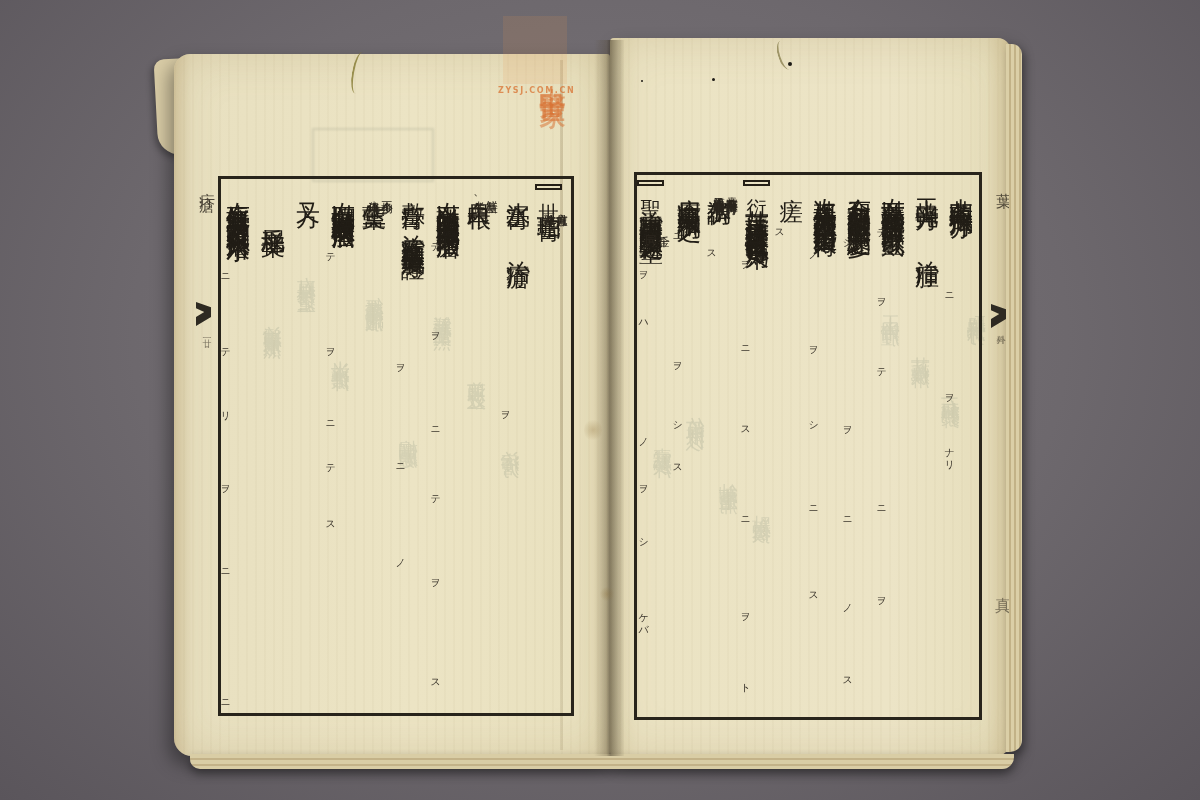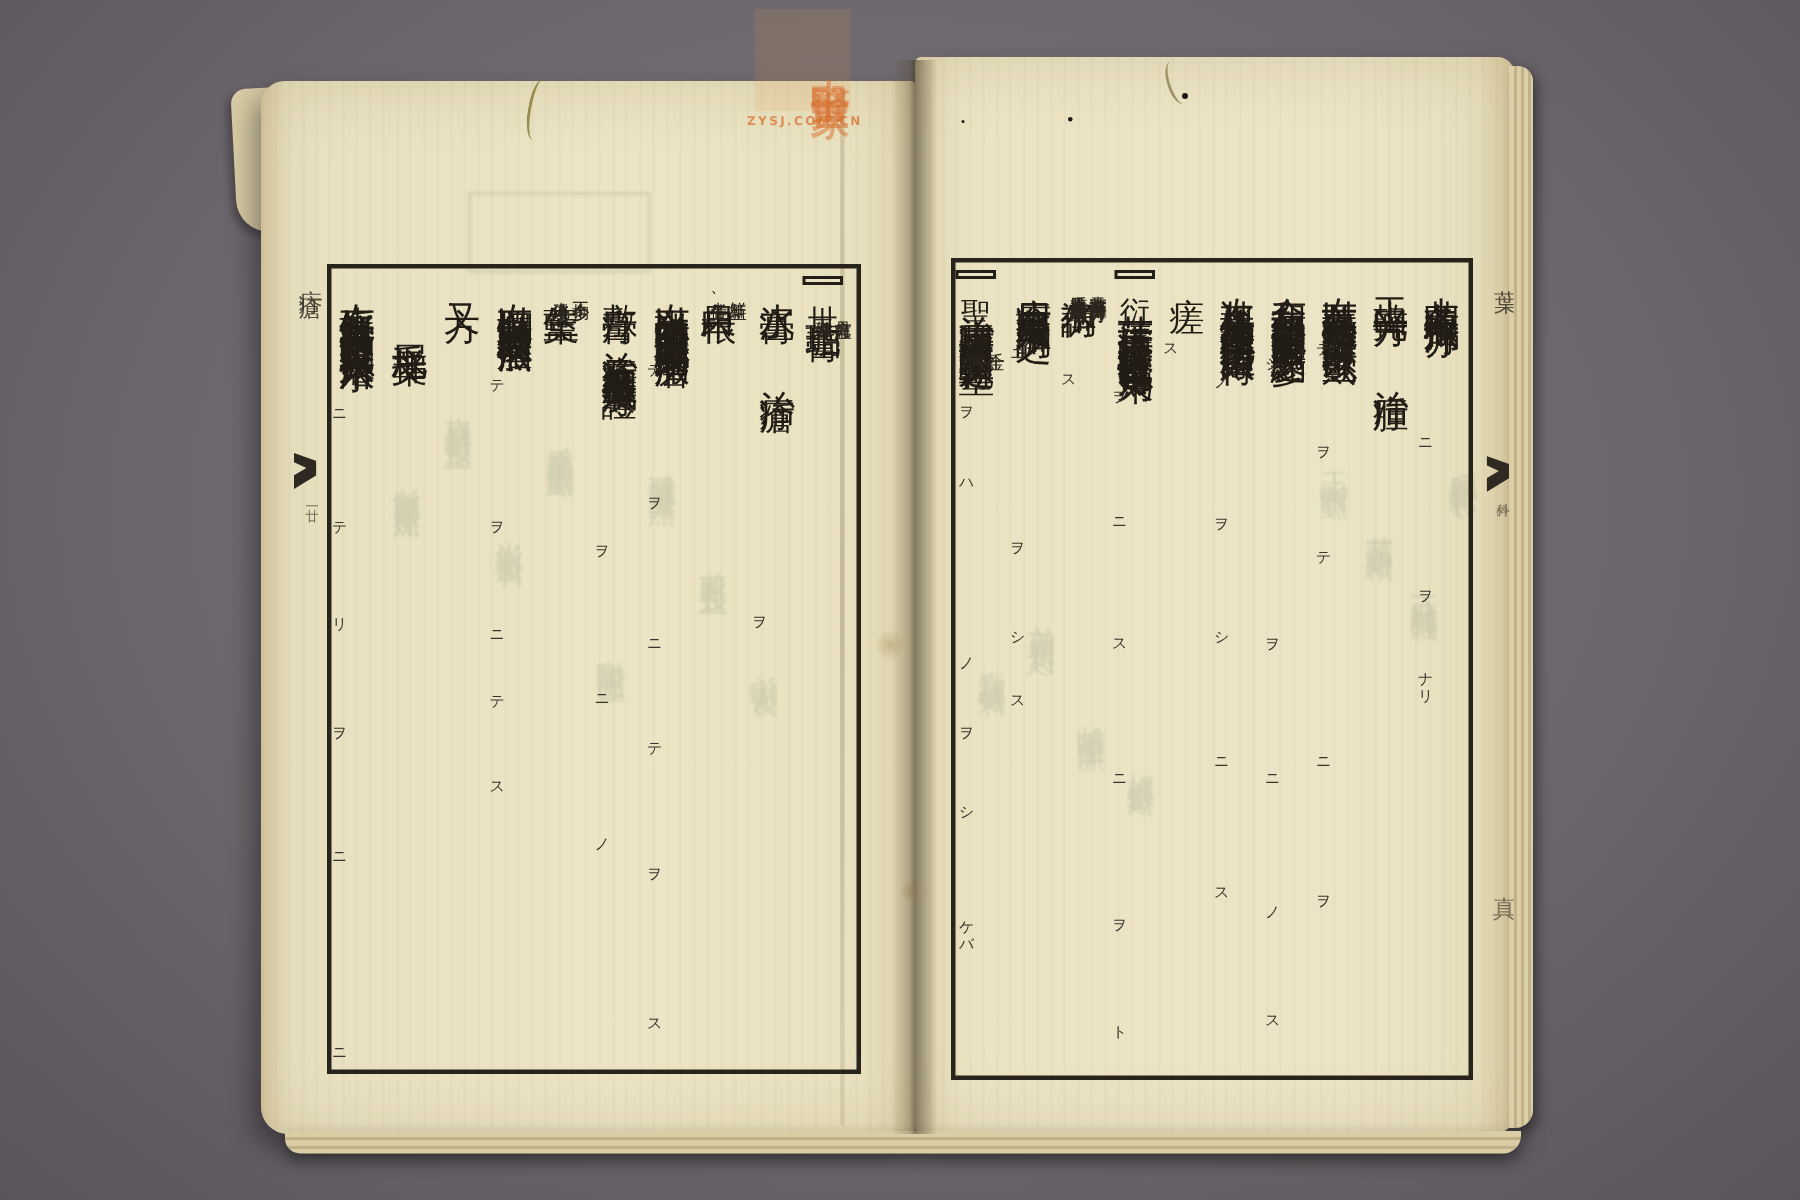--- a/index.html
+++ b/index.html
@@ -49,21 +49,21 @@
   .edge-num{font-size:9px;color:rgba(55,48,38,.65);letter-spacing:1px;}
   .fishtail{position:absolute;width:15px;height:24px;background:#2e2a22;
     clip-path:polygon(0 0,100% 22%,100% 62%,0 100%,0 62%,55% 42%,0 26%);}
   .frag{position:absolute;font-size:16px;color:rgba(50,44,34,.8);}
   
   .ghost{position:absolute;writing-mode:vertical-rl;font-size:19px;letter-spacing:2.5px;
     color:#5c6e62;opacity:.15;filter:blur(.7px);transform:scaleX(-1);pointer-events:none;z-index:3;}
   #ghost-box{left:312px;top:128px;width:118px;height:50px;border:2px solid rgba(100,110,95,.16);
     filter:blur(1px);z-index:3;}
   
-  #watermark{left:498px;top:6px;width:74px;text-align:center;z-index:50;pointer-events:none;}
+  #watermark{left:498px;top:16px;width:74px;text-align:right;z-index:50;pointer-events:none;}
   #wm-seal{margin:0 auto;writing-mode:vertical-rl;width:64px;height:68px;
     font-size:26px;font-weight:bold;line-height:1.15;letter-spacing:4px;
     color:rgba(216,110,45,.5);background:rgba(232,150,80,.14);}
   #wm-url{margin-top:2px;font-family:"DejaVu Sans","Liberation Sans",sans-serif;
     font-size:8px;font-weight:bold;letter-spacing:1.6px;color:rgba(216,110,45,.72);}
   
   .speck{position:absolute;background:#1d1a15;border-radius:50%;z-index:6;}
   .fiber{position:absolute;width:12px;height:42px;border-left:2.5px solid rgba(125,115,40,.75);
     border-radius:60% 0 0 60%;z-index:6;}
   .stain{position:absolute;border-radius:50%;z-index:6;

